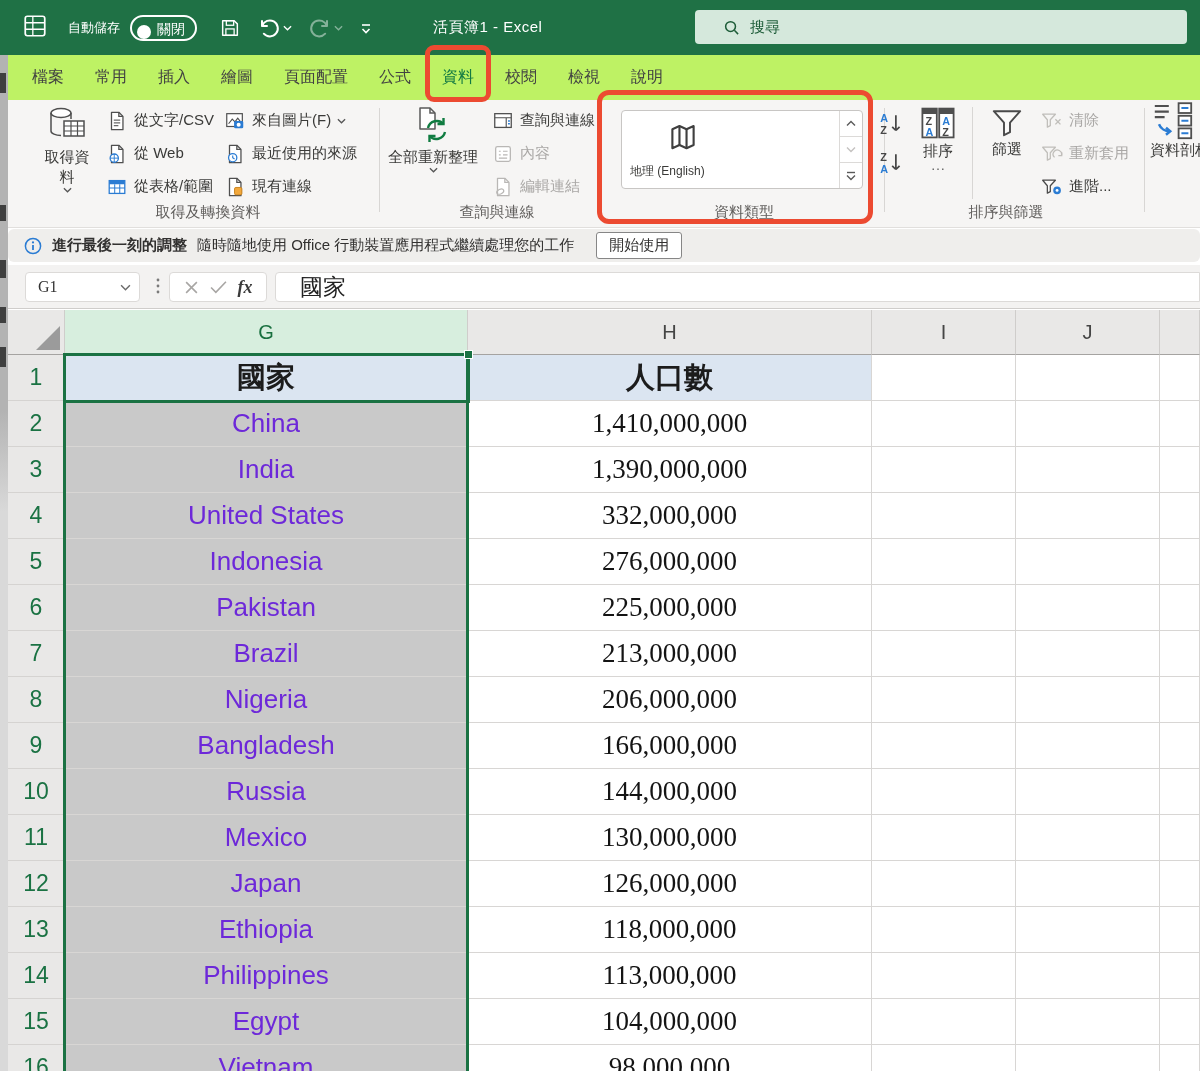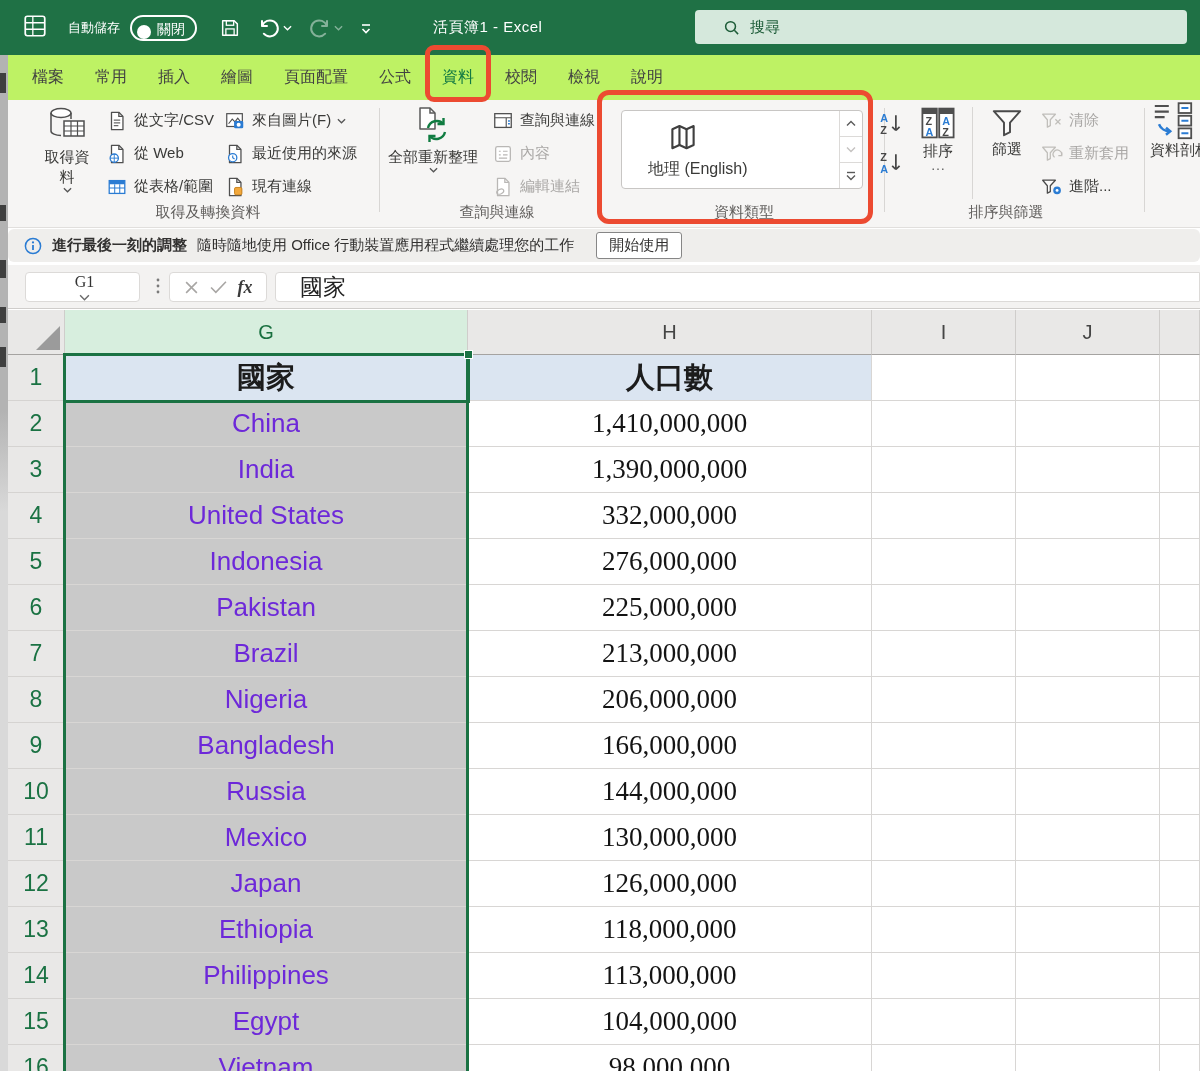--- a/index.html
+++ b/index.html
@@ -42,42 +42,42 @@
   .bigbtn { display:flex; flex-direction:column; align-items:center; text-align:center; line-height:20px; }
   .smallcol { display:flex; flex-direction:column; gap:8px; padding-top:3px; }
   .smallbtn { display:flex; align-items:center; gap:6px; height:25px; white-space:nowrap; }
   .disabled { color:#a9a7a5; }
   .chev { flex:none; }
 
   
   .dtcard { position:relative; margin:10px 0 0 13px; width:242px; height:79px;
             background:#fff; border:1px solid #c8c6c4; border-radius:4px; }
   .dtcard .maploc { position:absolute; left:44px; top:9px; }
-  .dtcard .dtlabel { position:absolute; left:26px; bottom:8px; font-size:16px; color:#3a3a38; }
+  .dtcard .dtlabel { position:absolute; left:8px; bottom:8px; font-size:12px; color:#3a3a38; }
   .dtscroll { position:absolute; right:0; top:0; bottom:0; width:23px; border-left:1px solid #dcdad8;
               display:flex; flex-direction:column; }
   .dtscroll .sbtn { flex:1; display:flex; align-items:center; justify-content:center;
                     border-bottom:1px solid #dcdad8; }
   .dtscroll .sbtn:last-child { border-bottom:none; }
 
   
   .infobar { position:absolute; left:8px; top:229px; width:1192px; height:33px;
              background:#efeeec; border-radius:6px; display:flex; align-items:center;
              padding-left:16px; gap:10px; font-size:15px; color:#323130; }
   .infobar .ititle { font-weight:bold; }
   .startbtn { margin-left:12px; background:#fff; border:1px solid #868686; border-radius:3px;
               padding:3px 12px; font-size:15px; color:#323130; }
 
   
   .fbar { position:absolute; left:8px; top:265px; width:1192px; height:44px;
           background:#f3f2f1; border-bottom:1px solid #cfcdcb; }
   .namebox { position:absolute; left:17px; top:7px; width:115px; height:30px; background:#fff;
              border:1px solid #dcdad8; border-radius:4px; display:flex; align-items:center;
              padding:0 8px 0 12px; font-size:16px; color:#333; justify-content:space-between;
-             font-family:"Liberation Serif",serif;flex-direction:column; }
+             font-family:"Liberation Serif",serif; }
   .fdots { position:absolute; left:148px; top:12px; }
   .factions { position:absolute; left:161px; top:7px; width:98px; height:30px; background:#fff;
               border:1px solid #dcdad8; border-radius:4px; display:flex; align-items:center;
               justify-content:space-around; padding:0 8px; }
   .fxglyph { font-family:"Liberation Serif",serif; font-style:italic; font-weight:bold;
              font-size:18px; color:#3b3b3b; }
   .ffield { position:absolute; left:267px; top:7px; right:0; height:30px; background:#fff;
             border:1px solid #dcdad8; border-radius:4px 0 0 4px; display:flex; align-items:center;
             padding-left:24px; font-size:23px; color:#222;
             font-family:"Liberation Serif","DejaVu Serif",serif; }

